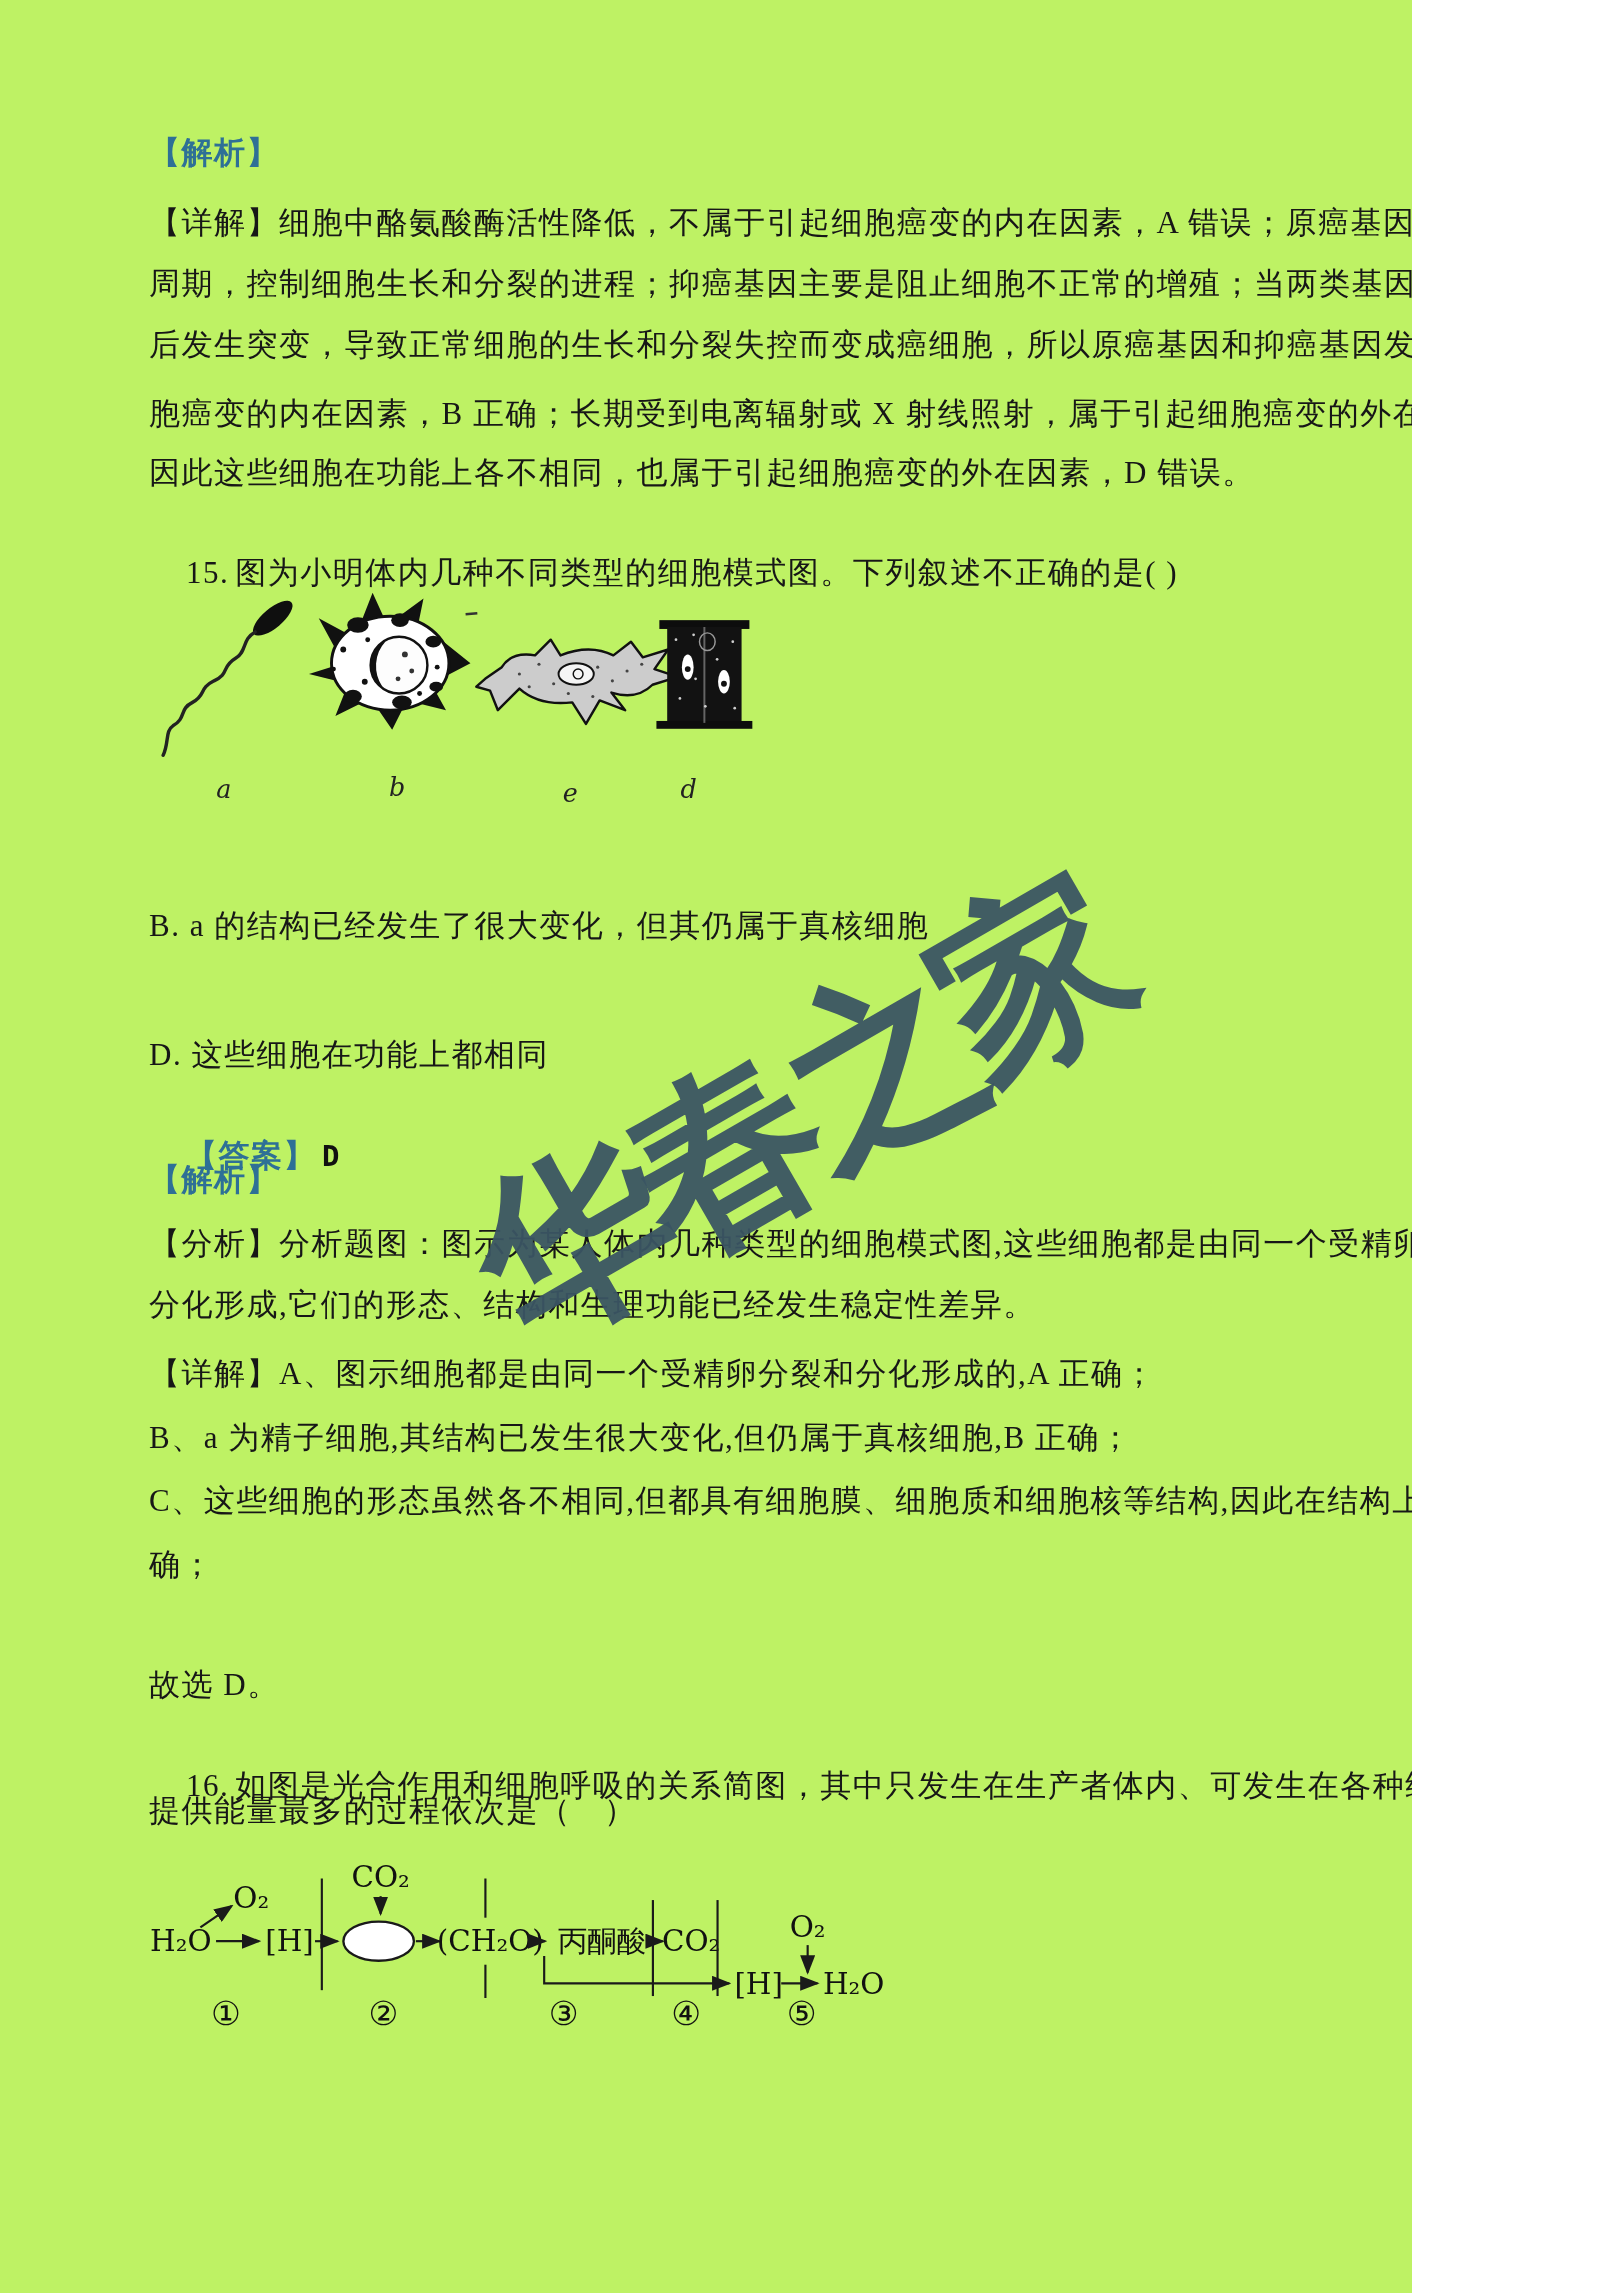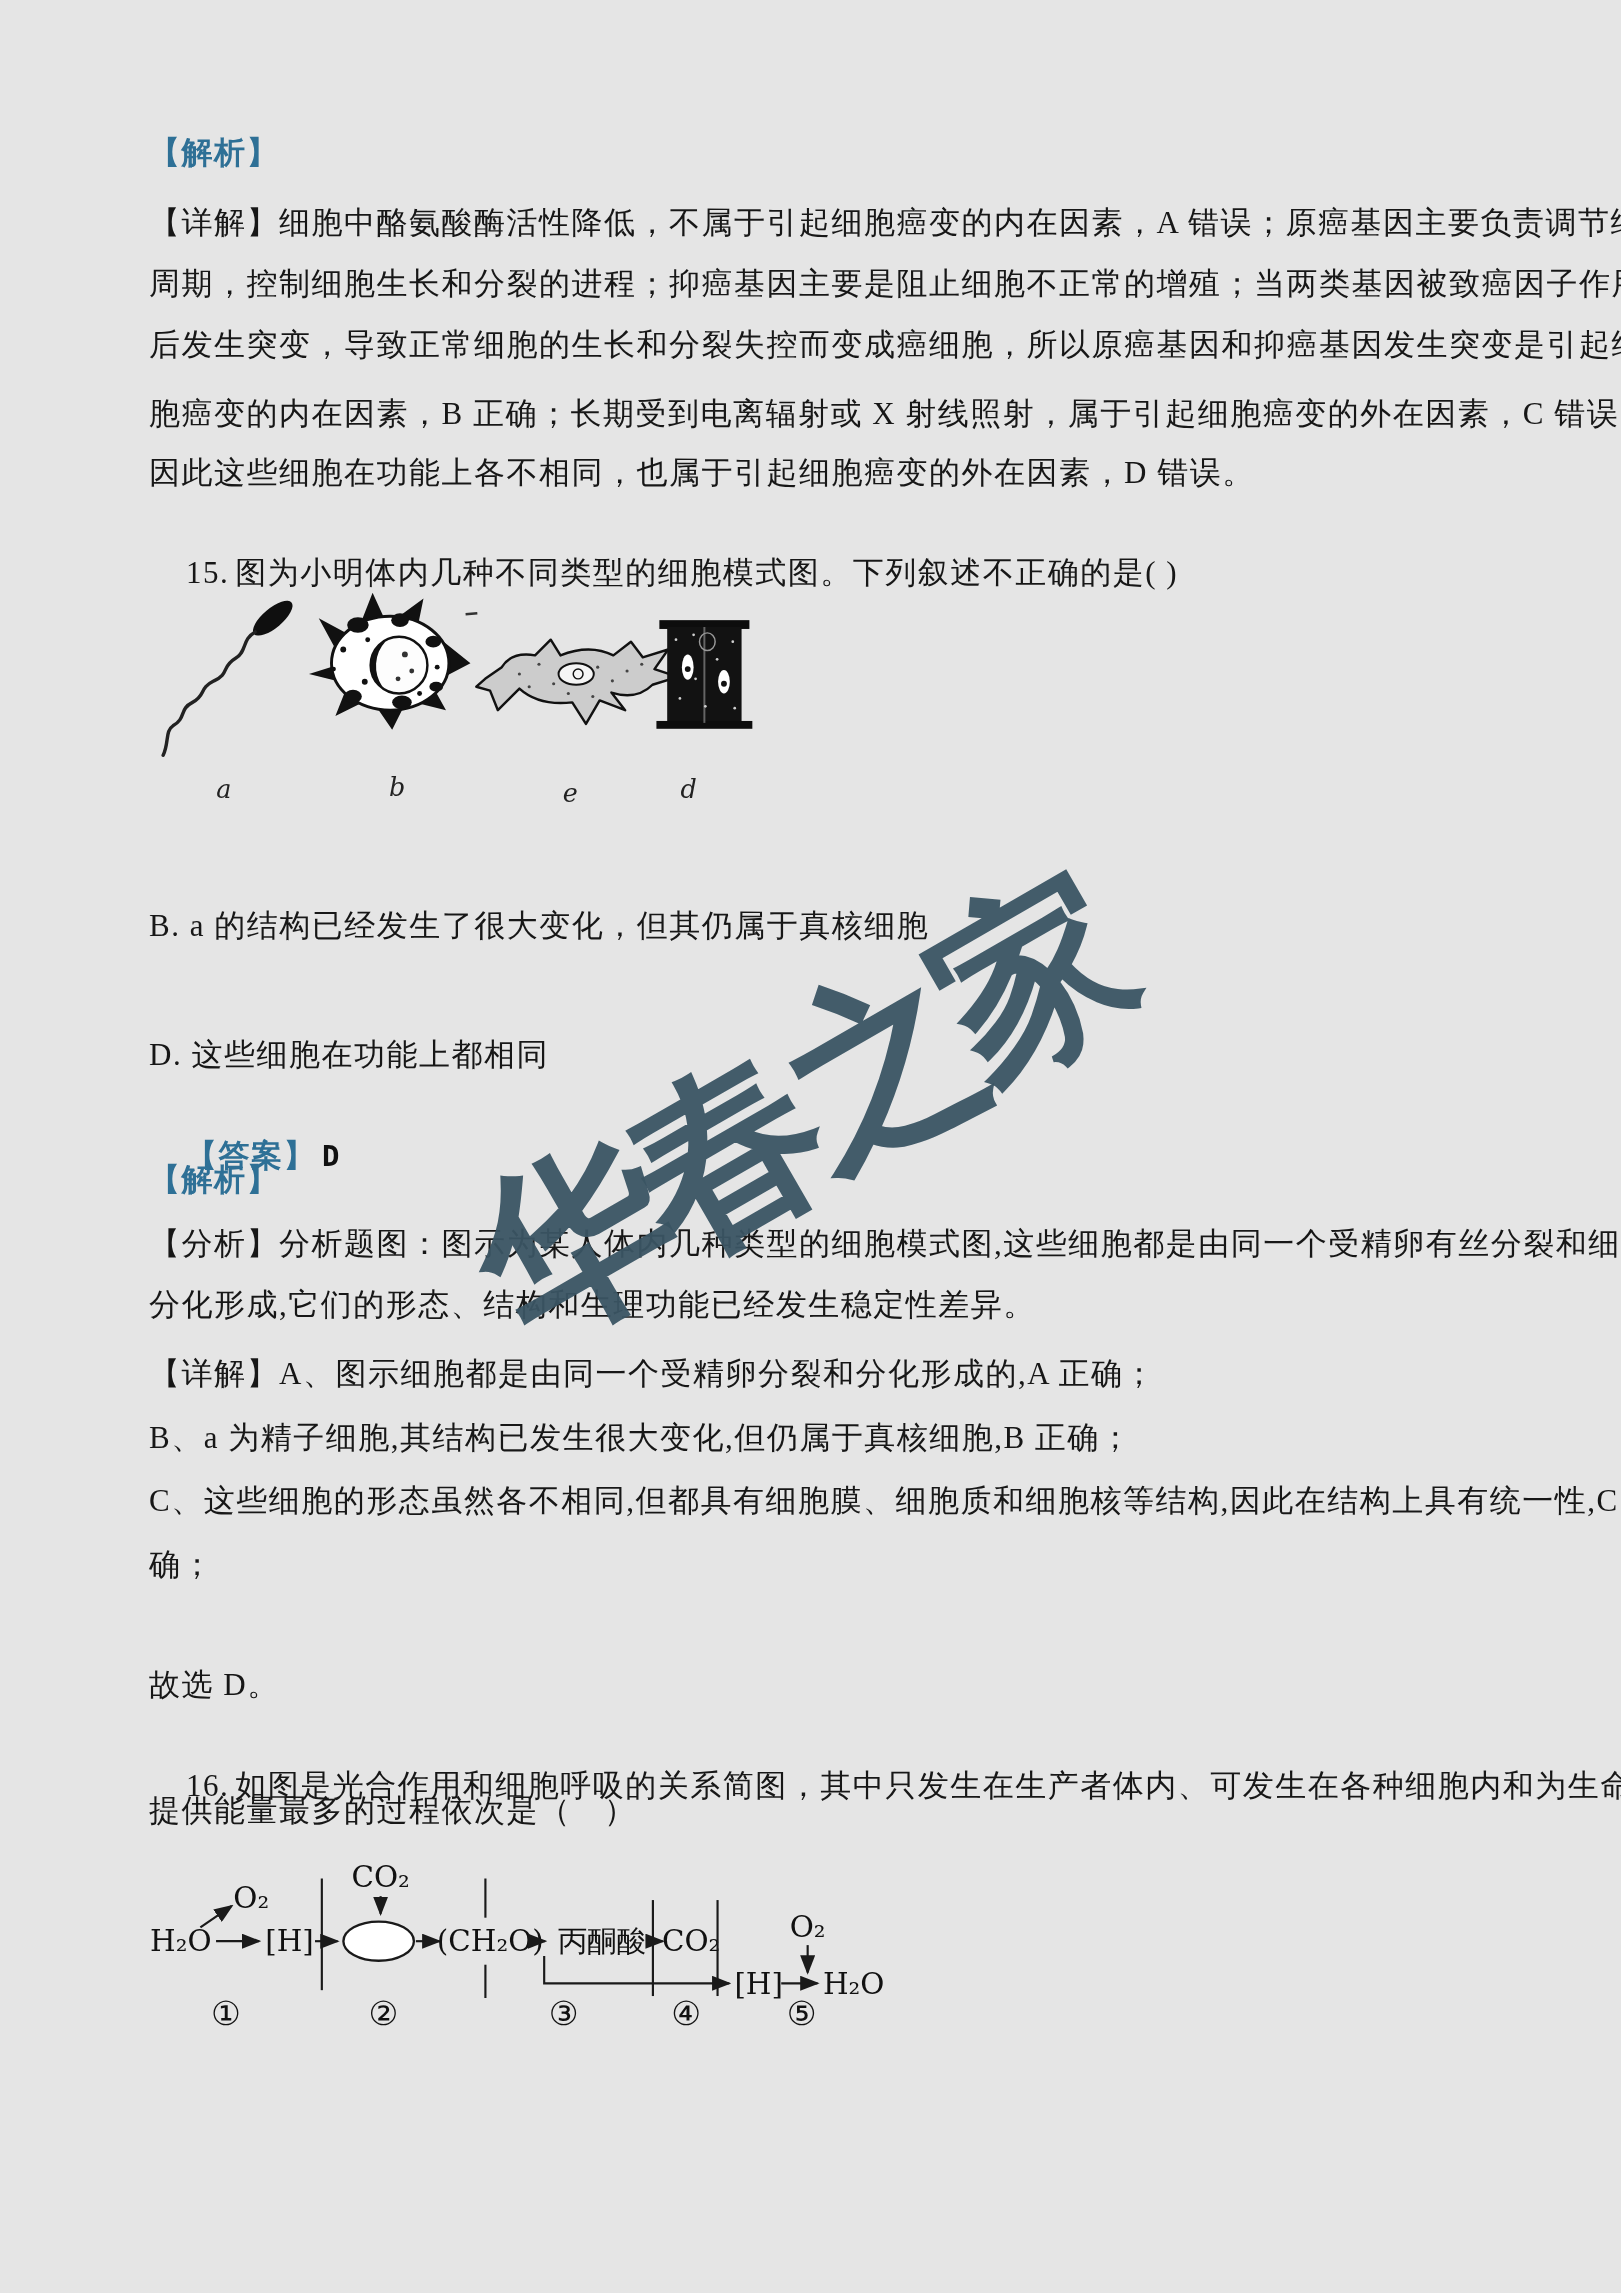--- a/index.html
+++ b/index.html
@@ -1,19 +1,19 @@
 <!DOCTYPE html>
 <html><head>
 <meta charset="utf-8">
 <style>
   html,body{margin:0;padding:0;background:#ffffff;}
   .page{
     position:relative;
-    width:1621px;height:2294px;
-    background:#e5e5e5;
+    width:1412px;height:2294px;
+    background:#bef264;
     overflow:hidden;
     font-family:"Liberation Serif","DejaVu Serif",serif;
   }
   .tline{
     position:absolute;
     left:149px;
     font-size:31px;
     line-height:37px;
     letter-spacing:1.5px;
     color:#171717;

